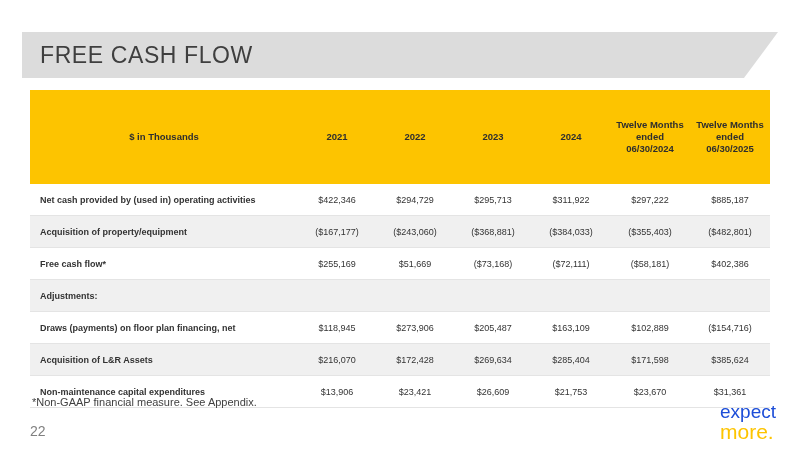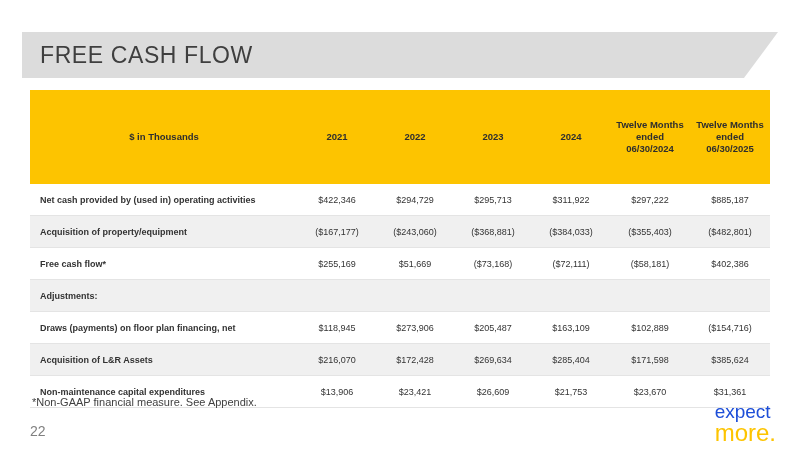--- a/index.html
+++ b/index.html
@@ -124,21 +124,21 @@
     text-align: left;
     line-height: 1.0;
   }
   .logo .l1 {
     font-size: 19px;
     color: #1d4ed8;
     font-weight: normal;
     letter-spacing: 0px;
   }
   .logo .l2 {
-    font-size: 24px;
+    font-size: 21px;
     color: #fdc400;
     font-weight: normal;
     letter-spacing: 0px;
   }
 </style>
 </head>
 <body>
 
 <div class="slide">
 

